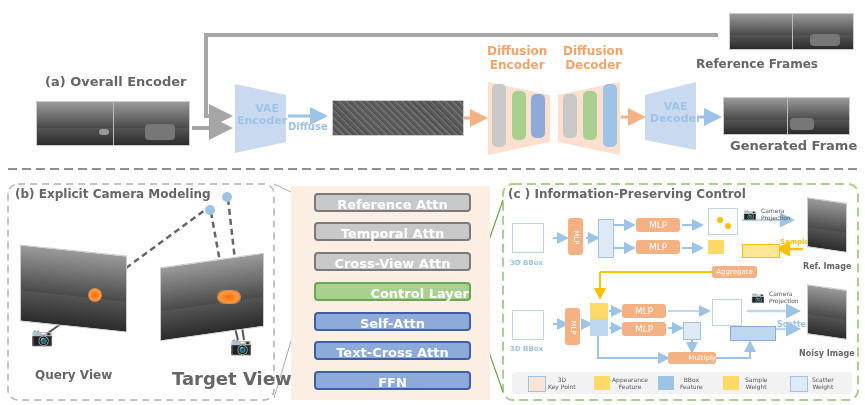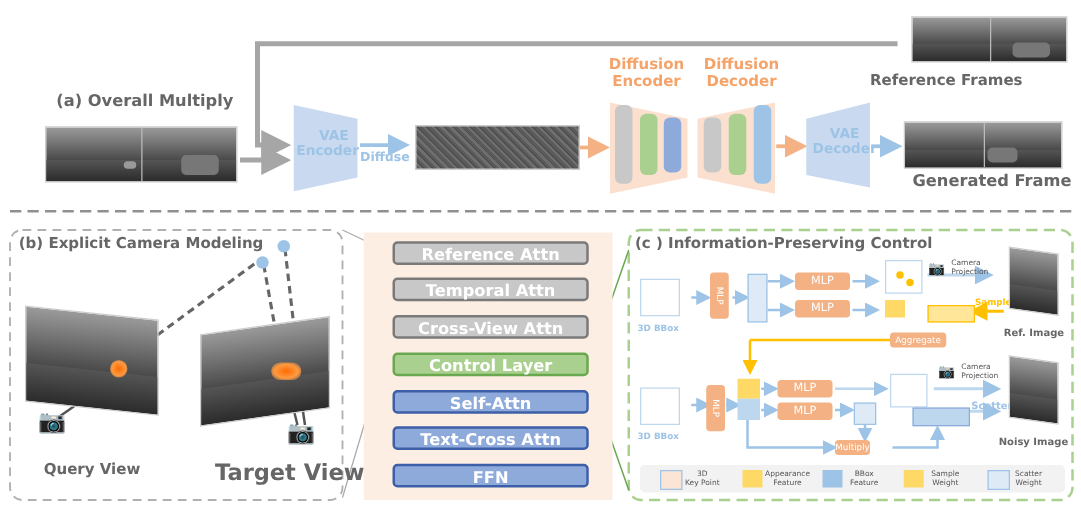--- a/index.html
+++ b/index.html
@@ -8,21 +8,21 @@
   .t{position:absolute;white-space:nowrap;font-weight:bold;}
   .gray-t{color:#666;}
   .photo{position:absolute;background:linear-gradient(180deg,#9a9a9a 0%,#6c6c6c 35%,#4a4a4a 60%,#353535 100%);border:1px solid #ccc;overflow:hidden;}
   .photo::after{content:"";position:absolute;left:0;right:0;bottom:0;height:40%;background:linear-gradient(180deg,#555,#2b2b2b);}
   .photo .split{position:absolute;top:0;bottom:0;left:50%;width:1px;background:#bbb;z-index:2;}
   .photo .car{position:absolute;z-index:3;background:#777;border-radius:4px;}
   .noise{position:absolute;background:repeating-linear-gradient(45deg,#5a5a5a 0 2px,#6e6e6e 2px 4px,#4e4e4e 4px 5px);border:1px solid #ccc;}
   .block{position:absolute;border-radius:5px;}
   .layer{position:absolute;left:314px;width:157px;height:19px;border-radius:4px;color:#fff;font-weight:bold;font-size:13px;text-align:center;line-height:19px;box-sizing:border-box;}
   .layer.gray{background:#c8c8c8;border:2px solid #7a7a7a;}
-  .layer.green{background:#a9d08e;border:2px solid #6aa84f;}
+  .layer.green{background:#a9d08e;border:2px solid #6aa84f;text-align:right;}
   .layer.blue{background:#8eaadb;border:2px solid #3d5fa8;}
   .mlp{position:absolute;background:#f4b183;color:#fff;font-size:9px;text-align:center;border-radius:3px;}
   .legend-swatch{position:absolute;width:16px;height:14px;}
   .lg-t{position:absolute;font-size:6px;color:#555;text-align:center;line-height:7px;font-weight:normal;}
   svg{position:absolute;left:0;top:0;}
 </style>
 </head>
 <body>
 
 <svg width="865" height="405">
@@ -90,21 +90,21 @@
   <path d="M714,358 L750,358 L750,344" fill="none" stroke="#9dc3e6" stroke-width="2" marker-end="url(#ab)"></path>
   <line x1="747" y1="311" x2="796" y2="311" stroke="#bdd7ee" stroke-width="2.5" marker-end="url(#ab)"></line>
   <line x1="776" y1="329" x2="796" y2="329" stroke="#bdd7ee" stroke-width="2.5" marker-end="url(#ab)"></line>
 
   <polygon points="235,84 286,95 286,142 235,153" fill="#c9daf0"></polygon>
   <polygon points="488,82 550,95 550,142 488,155" fill="#fbe0cf"></polygon>
   <polygon points="558,95 620,82 620,155 558,142" fill="#fbe0cf"></polygon>
   <polygon points="645,95 696,82 696,150 645,140" fill="#c9daf0"></polygon>
 </svg>
 
-<div class="t gray-t" style="left:45px;top:74px;font-size:13px;">(a) Overall Multiply</div>
+<div class="t gray-t" style="left:45px;top:74px;font-size:13px;">(a) Overall Encoder</div>
 
 <div class="photo" style="left:36px;top:101px;width:152px;height:43px;">
   <div class="split"></div>
   <div class="car" style="left:108px;top:22px;width:30px;height:16px;"></div>
   <div class="car" style="left:62px;top:27px;width:10px;height:6px;background:#999;"></div>
 </div>
 
 <div class="t" style="left:247px;top:103px;font-size:11px;color:#9dc3e6;text-align:center;line-height:12px;">
   <div>VAE</div>
   <div style="margin-left:-10px;">Encoder</div>
@@ -195,21 +195,21 @@
 <div class="abs" style="left:512px;top:310px;width:30px;height:28px;border:1.5px solid #bdd7ee;"></div>
 <div class="t" style="left:510px;top:345px;font-size:7px;color:#9dc3e6;">3D  BBox</div>
 <div class="mlp" style="left:565px;top:308px;width:15px;height:37px;line-height:37px;"><span style="display:inline-block;transform:rotate(90deg);font-size:7px;">MLP</span></div>
 <div class="abs" style="left:590px;top:303px;width:18px;height:16px;background:#ffd966;"></div>
 <div class="abs" style="left:590px;top:319px;width:18px;height:17px;background:#bdd7ee;"></div>
 <div class="mlp" style="left:622px;top:304px;width:44px;height:14px;line-height:14px;">MLP</div>
 <div class="mlp" style="left:622px;top:322px;width:44px;height:14px;line-height:14px;">MLP</div>
 <div class="abs" style="left:683px;top:322px;width:16px;height:16px;border:1px solid #9dc3e6;background:#deebf7;"></div>
 <div class="abs" style="left:712px;top:299px;width:28px;height:25px;border:1.5px solid #bdd7ee;"></div>
 <div class="abs" style="left:730px;top:326px;width:44px;height:13px;background:#bdd7ee;border:1px solid #8eaadb;"></div>
-<div class="mlp" style="left:668px;top:352px;width:28px;height:12px;line-height:12px;font-size:7px;">Multiply</div>
+<div class="mlp" style="left:668px;top:352px;width:48px;height:12px;line-height:12px;font-size:7px;text-align:right;">Multiply</div>
 <div class="abs" style="left:751px;top:291px;font-size:11px;color:#555;">📷</div>
 <div class="lg-t" style="left:769px;top:290px;text-align:left;">
     <div>Camera</div>
     <div>Projection</div>
   </div>
 <div class="t" style="left:777px;top:320px;font-size:8px;color:#9dc3e6;">Scatter</div>
 <div class="photo" style="left:807px;top:287px;width:38px;height:48px;transform:skewY(8deg);"></div>
 <div class="t gray-t" style="left:799px;top:349px;font-size:8px;">Noisy Image</div>
 
 <div class="abs" style="left:512px;top:372px;width:340px;height:22px;background:#f2f2f2;border-radius:4px;"></div>

